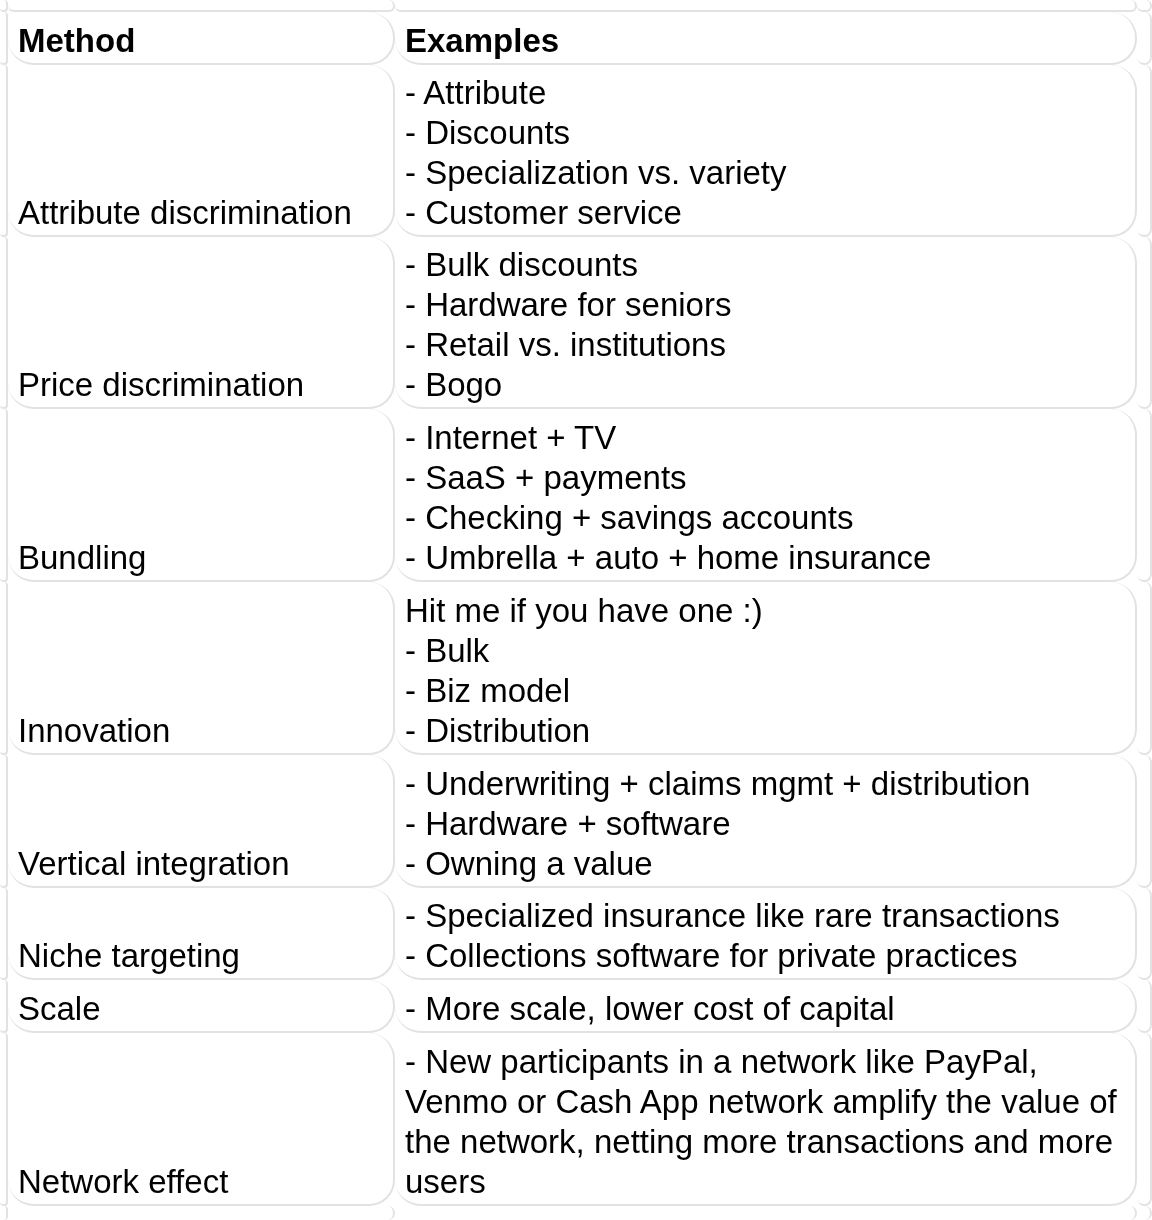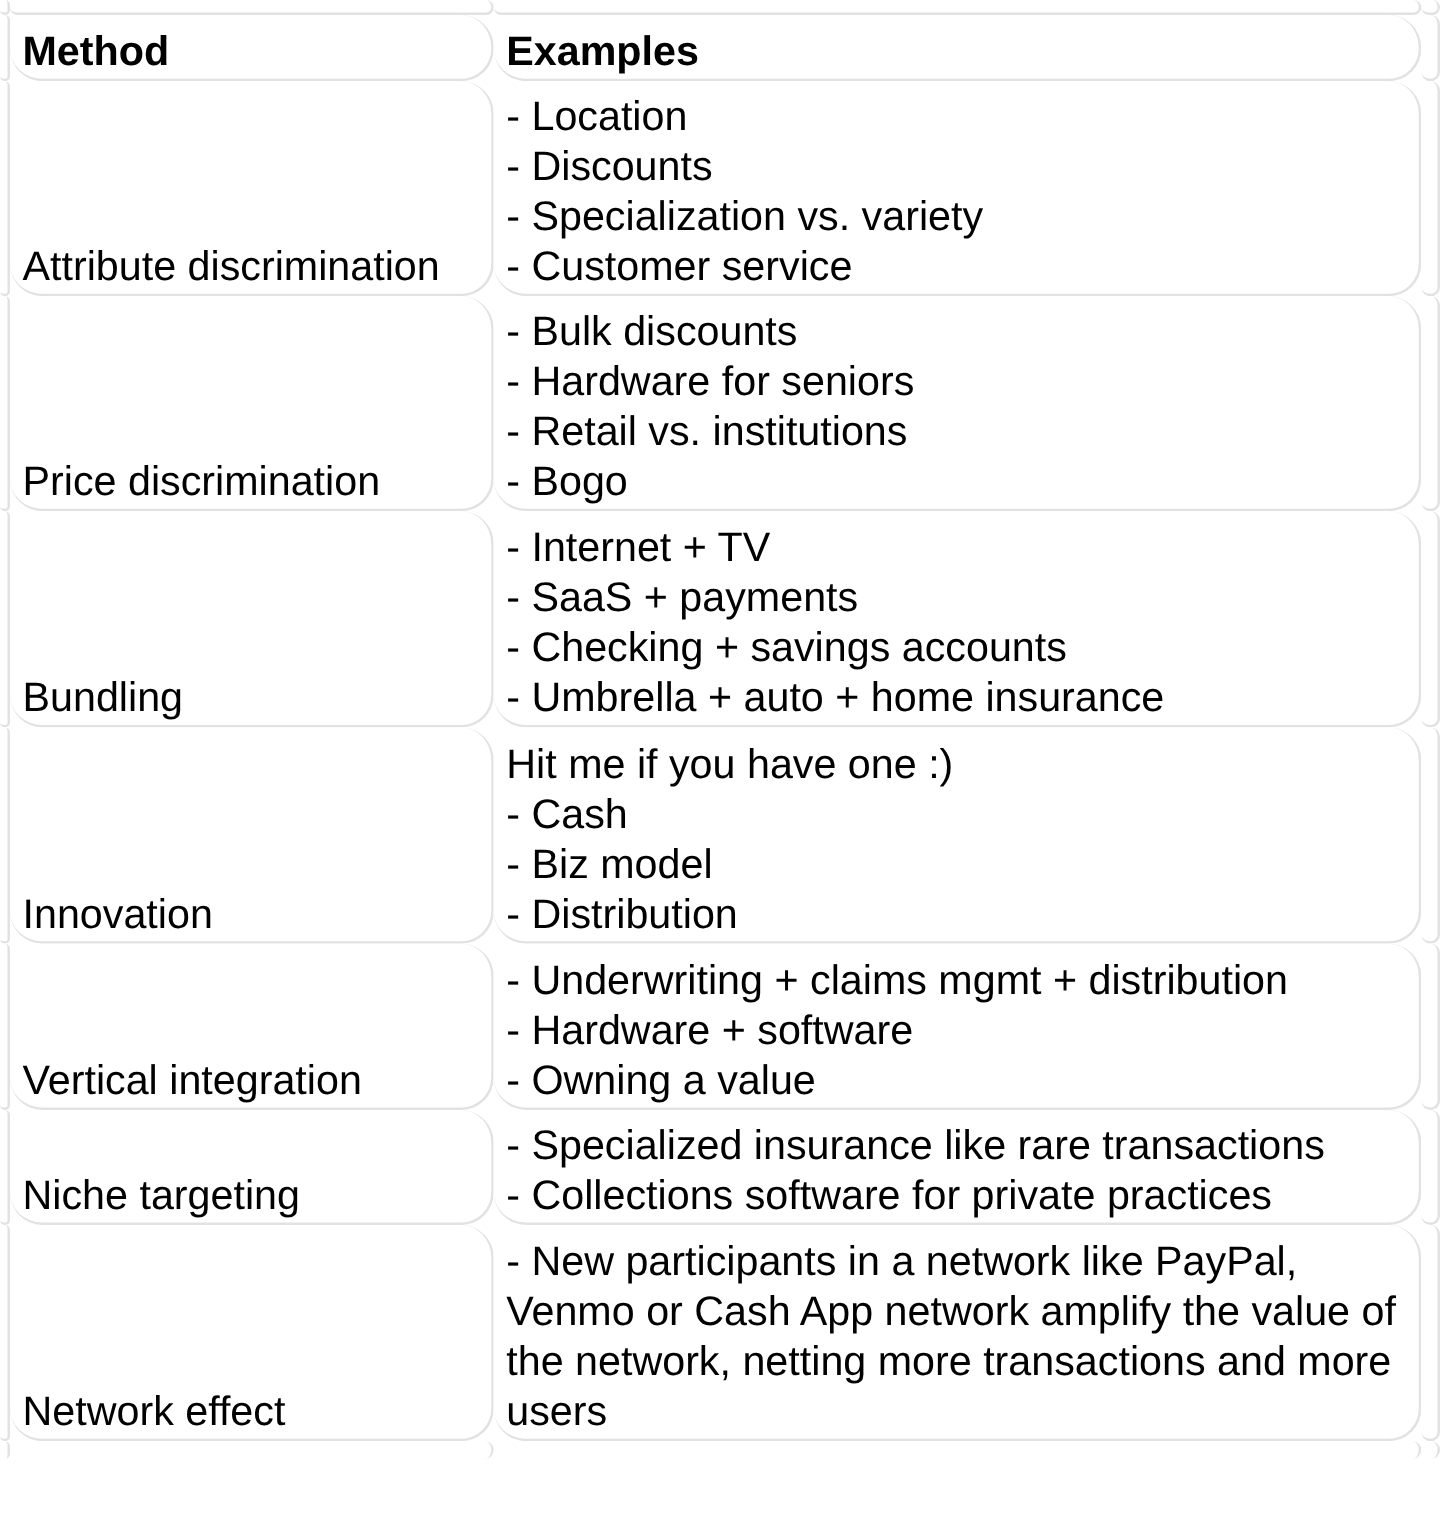--- a/index.html
+++ b/index.html
@@ -77,21 +77,21 @@
       <td class="sliver-l"></td>
       <td>Method</td>
       <td>Examples</td>
       <td class="sliver-r"></td>
     </tr>
 
     <tr class="h172">
       <td class="sliver-l"></td>
       <td>Attribute discrimination</td>
       <td>
-        <span class="line">- Location</span>
+        <span class="line">- Attribute</span>
         <span class="line">- Discounts</span>
         <span class="line">- Specialization vs. variety</span>
         <span class="line">- Customer service</span>
       </td>
       <td class="sliver-r"></td>
     </tr>
 
     <tr class="h172">
       <td class="sliver-l"></td>
       <td>Price discrimination</td>
@@ -114,21 +114,21 @@
         <span class="line">- Umbrella + auto + home insurance</span>
       </td>
       <td class="sliver-r"></td>
     </tr>
 
     <tr class="h173">
       <td class="sliver-l"></td>
       <td>Innovation</td>
       <td>
         <span class="line">Hit me if you have one :)</span>
-        <span class="line">- Cash</span>
+        <span class="line">- Bulk</span>
         <span class="line">- Biz model</span>
         <span class="line">- Distribution</span>
       </td>
       <td class="sliver-r"></td>
     </tr>
 
     <tr class="h133">
       <td class="sliver-l"></td>
       <td>Vertical integration</td>
       <td>
@@ -142,20 +142,28 @@
     <tr class="h92">
       <td class="sliver-l"></td>
       <td>Niche targeting</td>
       <td>
         <span class="line">- Specialized insurance like rare transactions</span>
         <span class="line">- Collections software for private practices</span>
       </td>
       <td class="sliver-r"></td>
     </tr>
 
+    <tr class="h53">
+      <td class="sliver-l"></td>
+      <td>Scale</td>
+      <td>
+        <span class="line">- More scale, lower cost of capital</span>
+      </td>
+      <td class="sliver-r"></td>
+    </tr>
 
     <tr class="h173">
       <td class="sliver-l"></td>
       <td>Network effect</td>
       <td>
         <span class="line">- New participants in a network like PayPal, Venmo or Cash App network amplify the value of the network, netting more transactions and more users</span>
       </td>
       <td class="sliver-r"></td>
     </tr>
 

